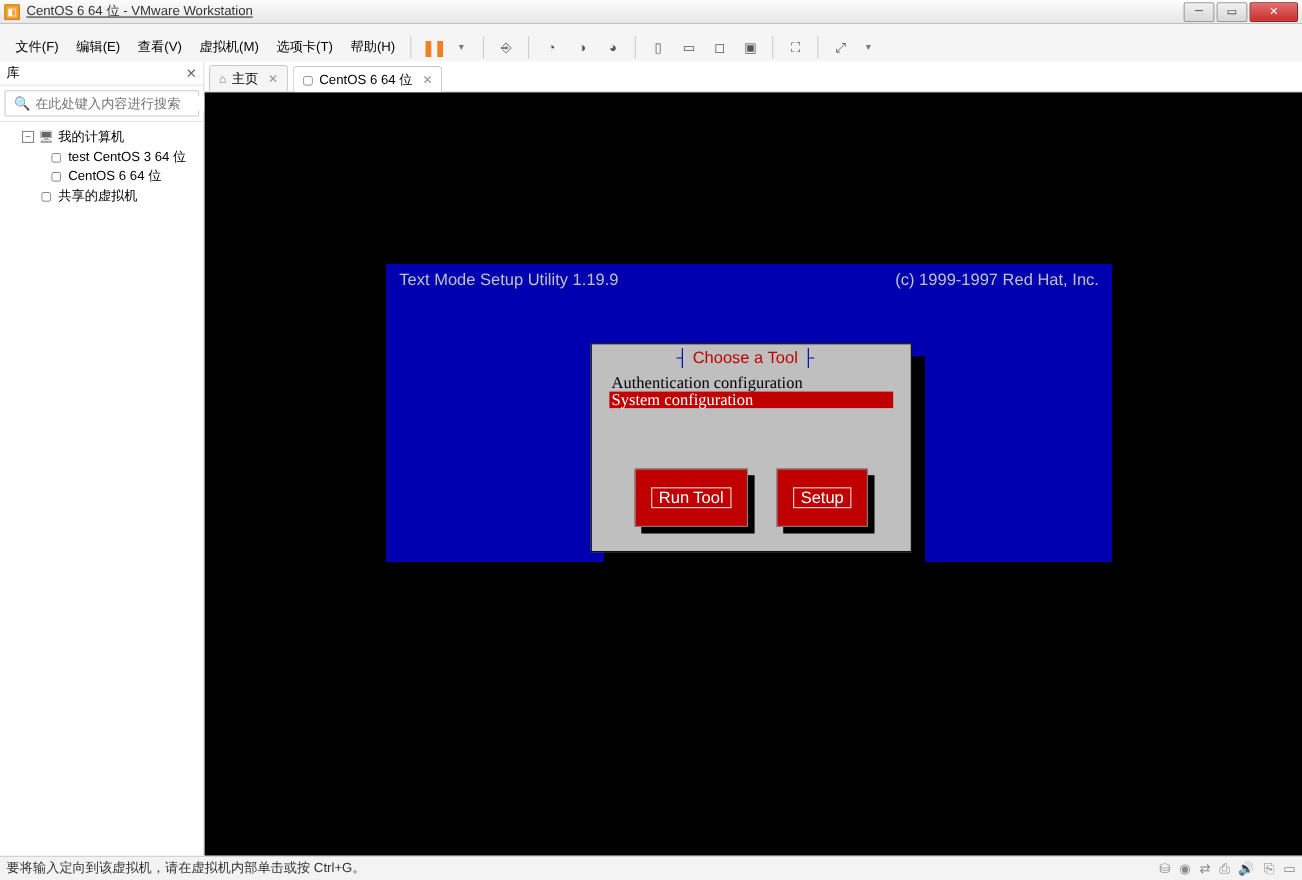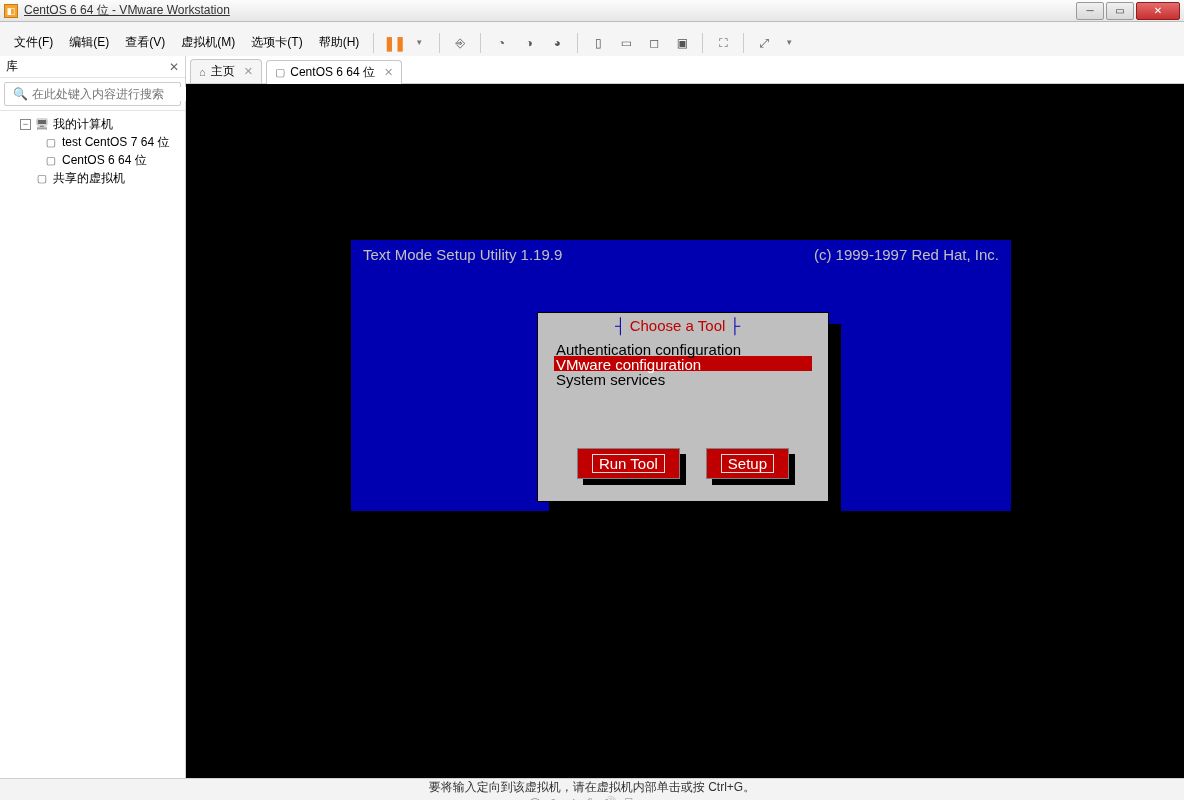--- a/index.html
+++ b/index.html
@@ -50,30 +50,30 @@
 
 .vm-viewport { flex:1; background:#000; position:relative; overflow:hidden;}
 .bluebox { position:absolute; left:165px; top:156px; width:660px; height:271px; background:#0000b0; font-family: "Courier New", monospace; font-size:15px; color:#c0c0c0;}
 .blue-header{ position:absolute; top:6px; left:0; right:0; display:flex; justify-content:space-between; padding:0 12px; white-space:pre;}
 .blue-footer{ position:absolute; bottom:6px; left:0; right:0; text-align:center; white-space:pre;}
 .dialog-shadow{position:absolute; left:198px; top:84px; width:292px; height:190px; background:#000;}
 .dialog{position:absolute; left:186px; top:72px; width:292px; height:190px; background:#bfbfbf; color:#000; border:1px solid #000;}
 .dialog-title-line{position:absolute; top:4px; left:0; right:11px; text-align:center; color:#0000b0;}
 .dialog-title-line .red{color:#c00000;}
 .dialog-list{position:absolute; top:28px; left:16px; right:16px;}
-.dialog-item{height:15px; white-space:pre; padding:0 2px;}
+.dialog-item{height:15px; white-space:pre; padding:0 2px;font-family:Liberation Serif, serif;}
 .dialog-item.selected{background:#c00000; color:#fff;}
 .dialog-btns{position:absolute; bottom:22px; left:0; right:0; display:flex; justify-content:center; gap:26px;}
 .dbtn-wrap{position:relative;}
 .dbtn-shadow{position:absolute; left:6px; top:6px; width:100%; height:100%; background:#000;}
-.dbtn{position:relative; background:#c00000; color:#fff; padding:6px 14px; border:1px solid #808080; white-space:pre; cursor:pointer;}
+.dbtn{position:relative; background:#c00000; color:#fff; padding:17px 14px; border:1px solid #808080; white-space:pre; cursor:pointer;}
 .dbtn .inner{border:1px solid #e0e0e0; padding:0 6px;}
 
 
-.statusbar{position:absolute; left:0; right:0; bottom:0; height:22px; background:#f3f3f3; border-top:1px solid #d0d0d0; display:flex; align-items:center; font-size:12px; padding:0 6px; color:#333;flex-direction:column;}
+.statusbar{position:absolute; left:0; right:0; bottom:0; height:22px; background:#f3f3f3; border-top:1px solid #d0d0d0; display:flex; align-items:center; font-size:12px; padding:0 6px; color:#333;}
 .statusbar .st-spacer{flex:1;}
 .statusbar .st-icons{display:flex; gap:8px; color:#888; font-size:12px;}
 .watermark{position:absolute; right:12px; bottom:28px; color:#444; font-size:13px; opacity:.5; letter-spacing:1px;}
 </style>
 </head>
 <body>
 
 <div class="titlebar">
   <span class="icon-app">◧</span>
   <span class="title-text">CentOS 6 64 位 - VMware Workstation</span>
@@ -124,21 +124,21 @@
       <span class="dd">▼</span>
     </div>
     <div class="tree">
       <div class="tree-row tree-indent1">
         <span class="tree-toggle">−</span>
         <span class="tree-icon">🖥</span>
         <span>我的计算机</span>
       </div>
       <div class="tree-row tree-indent2">
         <span class="tree-icon">▢</span>
-        <span>test CentOS 7 64 位</span>
+        <span>test CentOS 3 64 位</span>
       </div>
       <div class="tree-row tree-indent2">
         <span class="tree-icon">▢</span>
         <span>CentOS 6 64 位</span>
       </div>
       <div class="tree-row tree-indent1">
         <span style="width:15px"></span>
         <span class="tree-icon">▢</span>
         <span>共享的虚拟机</span>
       </div>
@@ -165,22 +165,21 @@
           <span>Text Mode Setup Utility 1.19.9</span>
           <span>(c) 1999-1997 Red Hat, Inc.</span>
         </div>
         <div class="dialog-shadow"></div>
         <div class="dialog">
           <div class="dialog-title-line">
             <span>┤ </span><span class="red">Choose a Tool</span><span> ├</span>
           </div>
           <div class="dialog-list">
             <div class="dialog-item">Authentication configuration</div>
-            <div class="dialog-item selected">VMware configuration</div>
-            <div class="dialog-item">System services</div>
+            <div class="dialog-item selected">System configuration</div>
           </div>
           <div class="dialog-btns">
             <div class="dbtn-wrap">
               <div class="dbtn-shadow"></div>
               <div class="dbtn"><span class="inner">Run Tool</span></div>
             </div>
             <div class="dbtn-wrap">
               <div class="dbtn-shadow"></div>
               <div class="dbtn"><span class="inner">Setup</span></div>
             </div>

